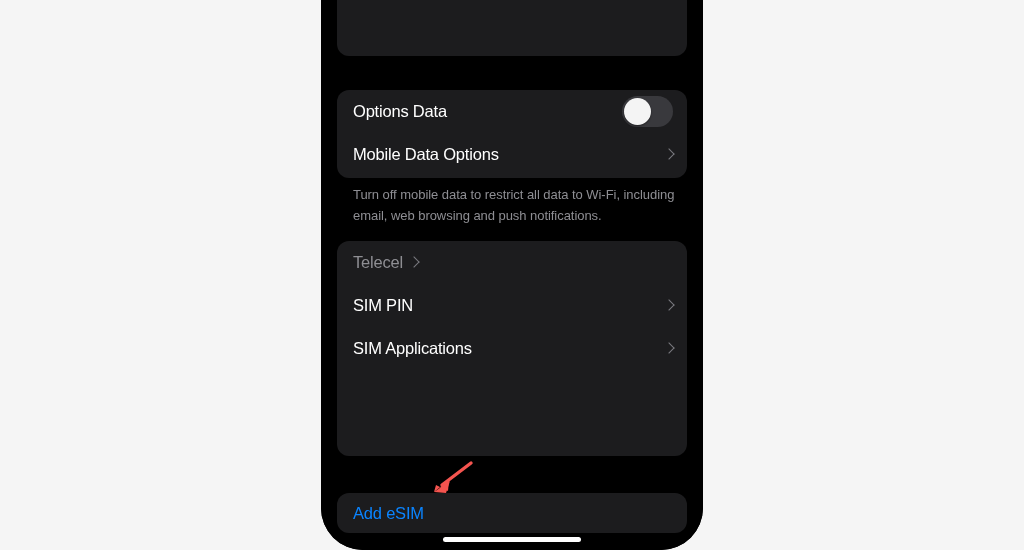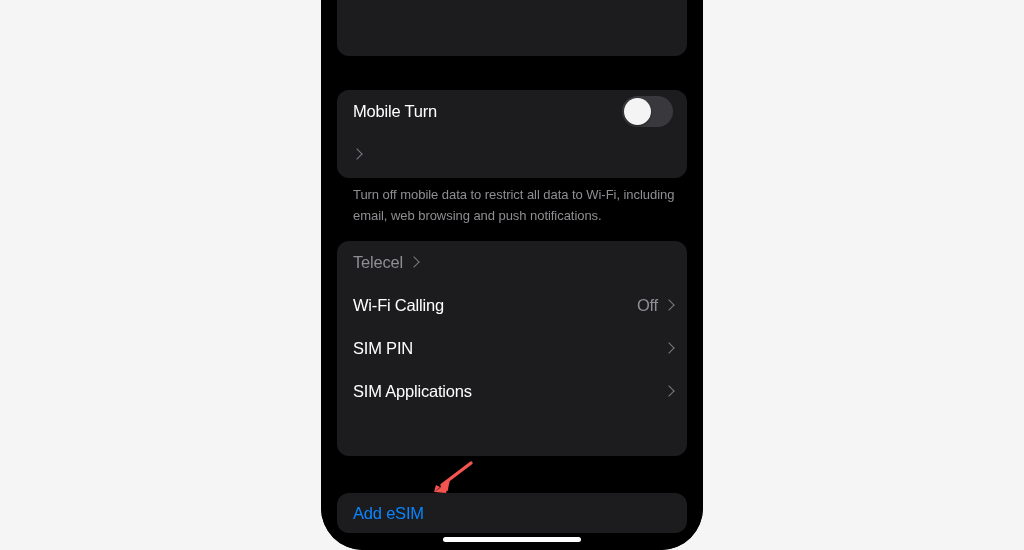--- a/index.html
+++ b/index.html
@@ -185,54 +185,48 @@
 <div id="phone-frame">
   <div id="phone-screen">
 
     <div class="card" id="info-card">
       
     </div>
 
     <div class="card" id="mobile-data-card">
 
       <div class="row">
-        <span class="row-label">Mobile Turn</span>
+        <span class="row-label">Options Data</span>
         <div class="row-right">
           <div class="toggle">
             <div class="toggle-knob"></div>
           </div>
         </div>
       </div>
 
       <div class="row">
+        <span class="row-label">Mobile Data Options</span>
         <div class="row-right">
           <span class="chevron"></span>
         </div>
       </div>
 
     </div>
 
     <div id="mobile-data-footnote">Turn off mobile data to restrict all data to Wi-Fi, including email, web browsing and push notifications.</div>
 
     <div class="card" id="network-card">
 
       <div class="row">
         <div class="row-right">
           <span class="row-value">Telecel</span>
           <span class="chevron"></span>
         </div>
       </div>
 
-      <div class="row">
-        <span class="row-label">Wi-Fi Calling</span>
-        <div class="row-right">
-          <span class="row-value">Off</span>
-          <span class="chevron"></span>
-        </div>
-      </div>
 
 
       <div class="row">
         <span class="row-label">SIM PIN</span>
         <div class="row-right">
           <span class="chevron"></span>
         </div>
       </div>
 
       <div class="row">

